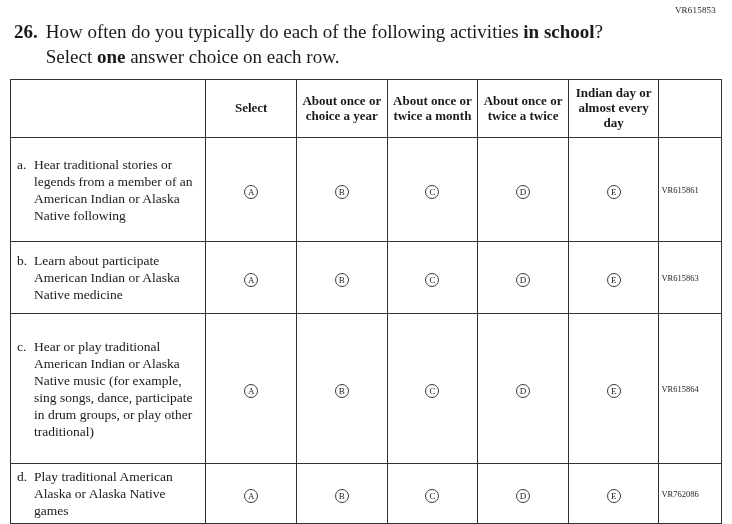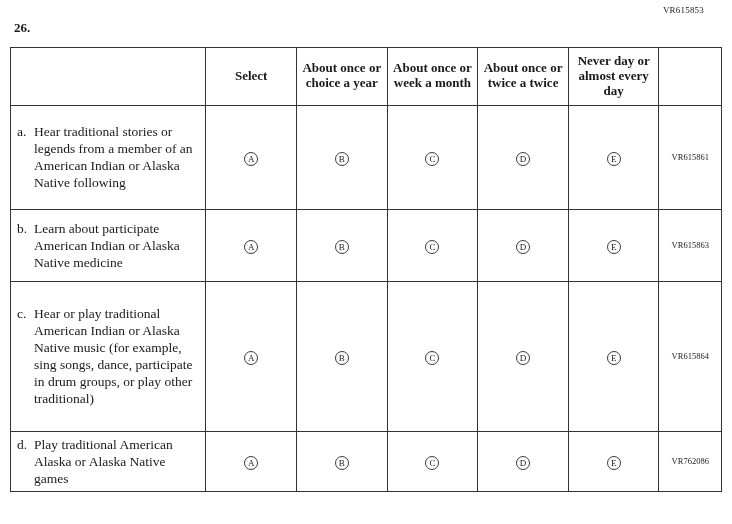--- a/index.html
+++ b/index.html
@@ -8,29 +8,29 @@
     width: 732px;
     height: 524px;
     font-family: "Liberation Serif", "DejaVu Serif", serif;
     color: #1a1a1a;
     position: relative;
     overflow: hidden;
   }
   .page-code-top {
     position: absolute;
     top: 5px;
-    right: 28px;
+    right: 16px;
     font-size: 9px;
     letter-spacing: 0.2px;
     color: #222;
   }
   .question {
     display: flex;
     margin: 20px 18px 10px 14px;
-    font-size: 13px;
+    font-size: 19px;
     line-height: 1.3;
   }
   .qnum {
     font-weight: bold;
     margin-right: 8px;
     white-space: nowrap;
   }
   .qtext { max-width: 560px; }
   .qtext b { font-weight: bold; }
 
@@ -76,56 +76,56 @@
     font-size: 9px;
     line-height: 12px;
     text-align: center;
     font-family: "Liberation Serif", serif;
     color: #222;
     cursor: pointer;
     background: #fff;
   }
   td.code {
     font-size: 8.5px;
-    text-align: center;
     color: #222;
     padding: 0 2px;
   }
   tr.row-a td { height: 104px; }
   tr.row-b td { height: 72px; }
   tr.row-c td { height: 150px; }
   tr.row-d td { height: 56px; }
 </style>
 </head>
 <body>
 
 <div class="page-code-top">VR615853</div>
 
 <div class="question">
   <span class="qnum">26.</span>
+  <div class="qtext"><span>How often do you typically do each of the following activities </span><b>in school</b><span>? Select </span><b>one</b><span> answer choice on each row.</span></div>
 </div>
 
 <table class="freq">
   <colgroup>
     <col class="c-activity">
     <col class="c-opt">
       <col class="c-opt">
       <col class="c-opt">
       <col class="c-opt">
       <col class="c-opt">
     <col class="c-code">
   </colgroup>
   <thead>
     <tr>
       <th></th>
       <th>Select</th>
       <th>About once or choice a year</th>
-      <th>About once or week a month</th>
+      <th>About once or twice a month</th>
       <th>About once or twice a twice</th>
-      <th>Never day or almost every day</th>
+      <th>Indian day or almost every day</th>
       <th></th>
     </tr>
   </thead>
   <tbody>
     <tr class="row-a">
       <td class="activity">
         <div class="activity-inner">
           <span class="row-letter">a.</span>
           <span class="activity-text">Hear traditional stories or legends from a member of an American Indian or Alaska Native following</span>
         </div>

